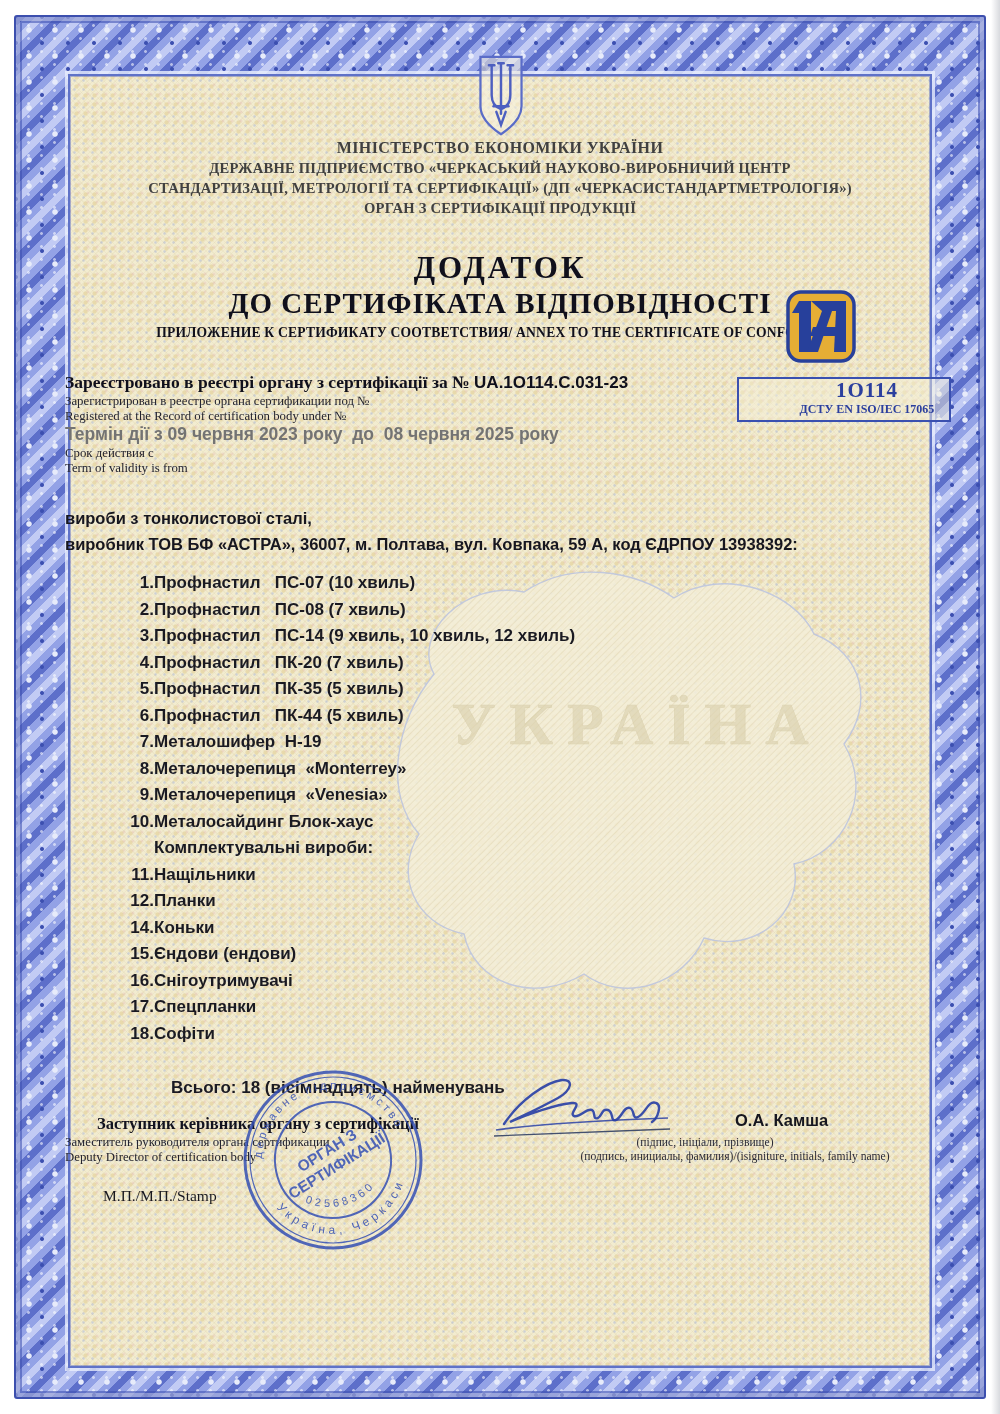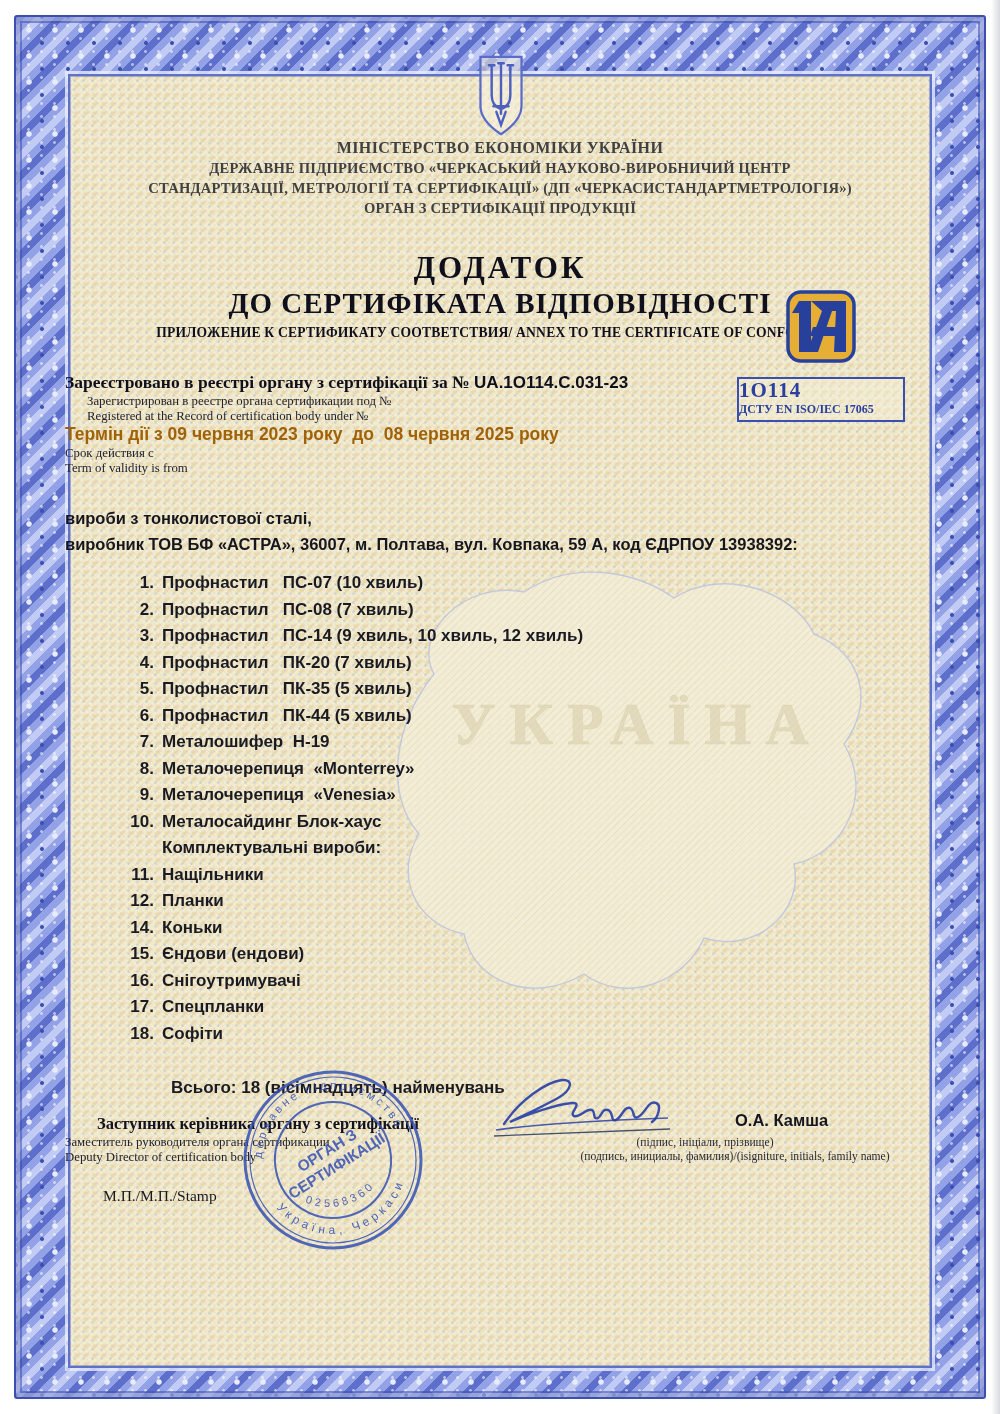--- a/index.html
+++ b/index.html
@@ -48,38 +48,38 @@
   .ministry .ln{font-size:14.6px;line-height:20px;letter-spacing:.2px;}
   
   .title{left:75px;right:75px;top:250px;text-align:center;color:#10101c;}
   .title .t1{font-size:31px;font-weight:bold;letter-spacing:3px;line-height:36px;}
   .title .t2{font-size:29px;font-weight:bold;letter-spacing:1px;line-height:35px;}
   .title .t3{font-size:13.6px;font-weight:bold;line-height:19px;margin-top:2px;letter-spacing:.2px;}
   
   .registration{left:65px;top:347px;}
   .reg-main{font-size:17.5px;font-weight:bold;line-height:23px;color:#10101c;margin-top:24px;}
   .reg-main .number{font-family:"Liberation Sans",sans-serif;font-size:17px;}
-  .reg-small{font-size:12.8px;line-height:15px;color:#23232e;padding-left:22px;}
+  .reg-small{font-size:12.8px;line-height:15px;color:#23232e;}
   
   .mark{left:786px;top:290px;width:70px;height:73px;}
   .codebox{left:737px;top:377px;width:164px;height:41px;border:2px solid #3a50b0;
-    color:#2b3f9e;background:rgba(244,239,216,.45);}
+    text-align:center;color:#2b3f9e;background:rgba(244,239,216,.45);padding-left:46px;}
   .codebox .code{font-size:21px;font-weight:bold;line-height:23px;letter-spacing:1px;}
   .codebox .std{font-size:12px;font-weight:bold;line-height:15px;}
   
   .validity{left:65px;top:423px;}
-  .validity .v-main{font-size:17.5px;font-weight:bold;line-height:23px;color:#a16207;}
+  .validity .v-main{font-size:17.5px;font-weight:bold;line-height:23px;color:#737373;}
   .validity .v-small{font-size:12.8px;line-height:14.5px;color:#23232e;font-family:"Liberation Serif",serif;}
   
   .intro{left:65px;top:506px;font-size:16.5px;font-weight:bold;line-height:25.5px;color:#16161f;}
   
   .items{left:96px;top:570px;width:720px;font-size:17px;font-weight:bold;color:#1a1a22;}
   .items .row{display:flex;height:26.5px;line-height:26.5px;align-items:baseline;}
   .items .num{width:58px;text-align:right;flex:0 0 58px;}
-  .items .lbl{margin-left:8px;}
+  .items .lbl{margin-left:0;}
   .total{left:130px;top:1078px;font-size:17px;font-weight:bold;color:#1a1a22;margin-left:41px;}
   
   .signatory{left:65px;top:1113px;}
   .pos-ua{font-size:16.5px;font-weight:bold;line-height:22px;color:#12121e;margin-left:32px;}
   .pos-small{font-size:12.8px;line-height:14.5px;color:#23232e;}
   .stamp-note{left:103px;top:1186px;font-size:15.5px;line-height:20px;color:#18181f;}
   .sig-name{left:735px;top:1111px;font-size:16.5px;font-weight:bold;color:#16161f;}
   .sig-hint1{left:555px;top:1136px;width:300px;text-align:center;font-size:11.6px;color:#2a2a36;}
   .sig-hint2{left:520px;top:1150px;width:430px;text-align:center;font-size:11.6px;color:#2a2a36;}
   .signature-svg{left:486px;top:1070px;}

